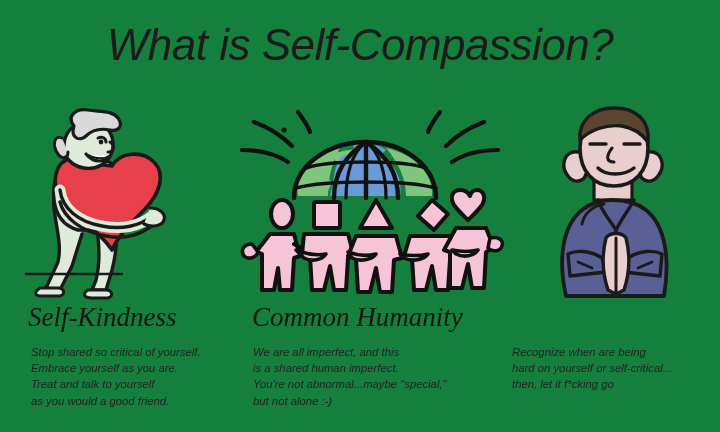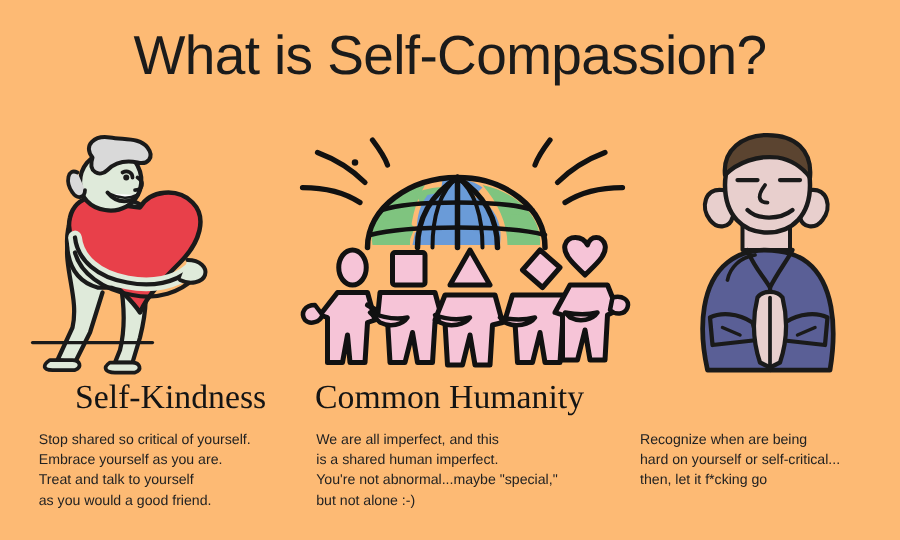--- a/index.html
+++ b/index.html
@@ -8,22 +8,23 @@
     background: #ffffff;
   }
   body {
     font-family: "Liberation Sans", sans-serif;
     -webkit-font-smoothing: antialiased;
   }
   #poster {
     position: relative;
     width: 720px;
     height: 432px;
-    background: #fdba74;
+    background: #15803d;
     overflow: hidden;
+    font-style: italic;
   }
 
   
   .title {
     position: absolute;
     left: 0;
     top: 22px;
     width: 720px;
     text-align: center;
     font-family: "Liberation Sans", sans-serif;
@@ -54,21 +55,21 @@
   .heading {
     position: absolute;
     top: 198px;
     font-family: "Liberation Serif", serif;
     font-size: 27px;
     font-weight: 400;
     color: #141414;
     line-height: 1.12;
     white-space: nowrap;
   }
-  .col-1 .heading { left: 28px; margin-left: 32px; }
+  .col-1 .heading { left: 28px; }
   .col-2 .heading { left: 16px; }
   .col-3 .heading { left: 18px; }
 
   .body {
     position: absolute;
     top: 240px;
     font-family: "Liberation Sans", sans-serif;
     font-size: 11.3px;
     font-weight: 400;
     color: #222222;

